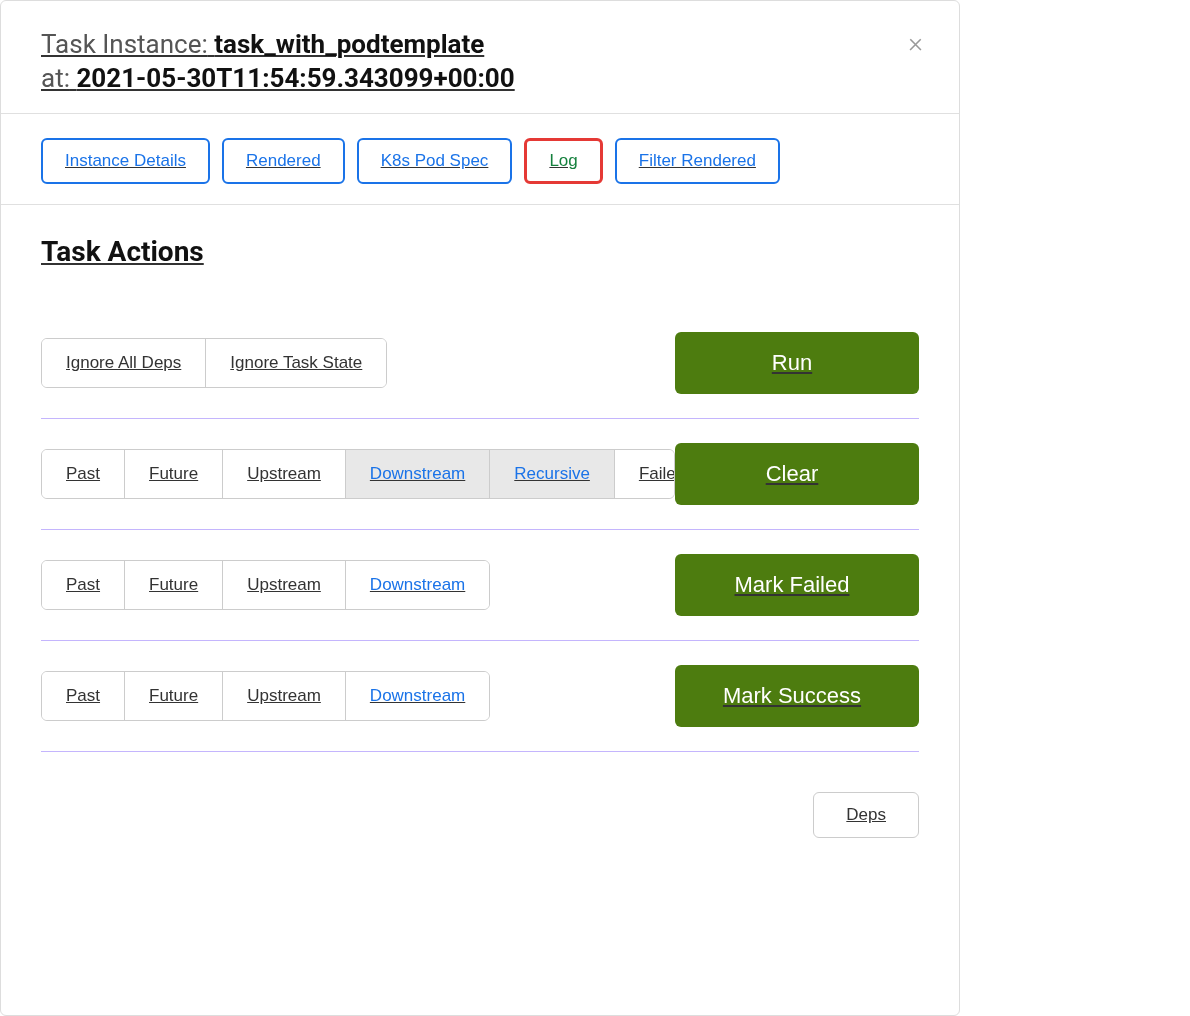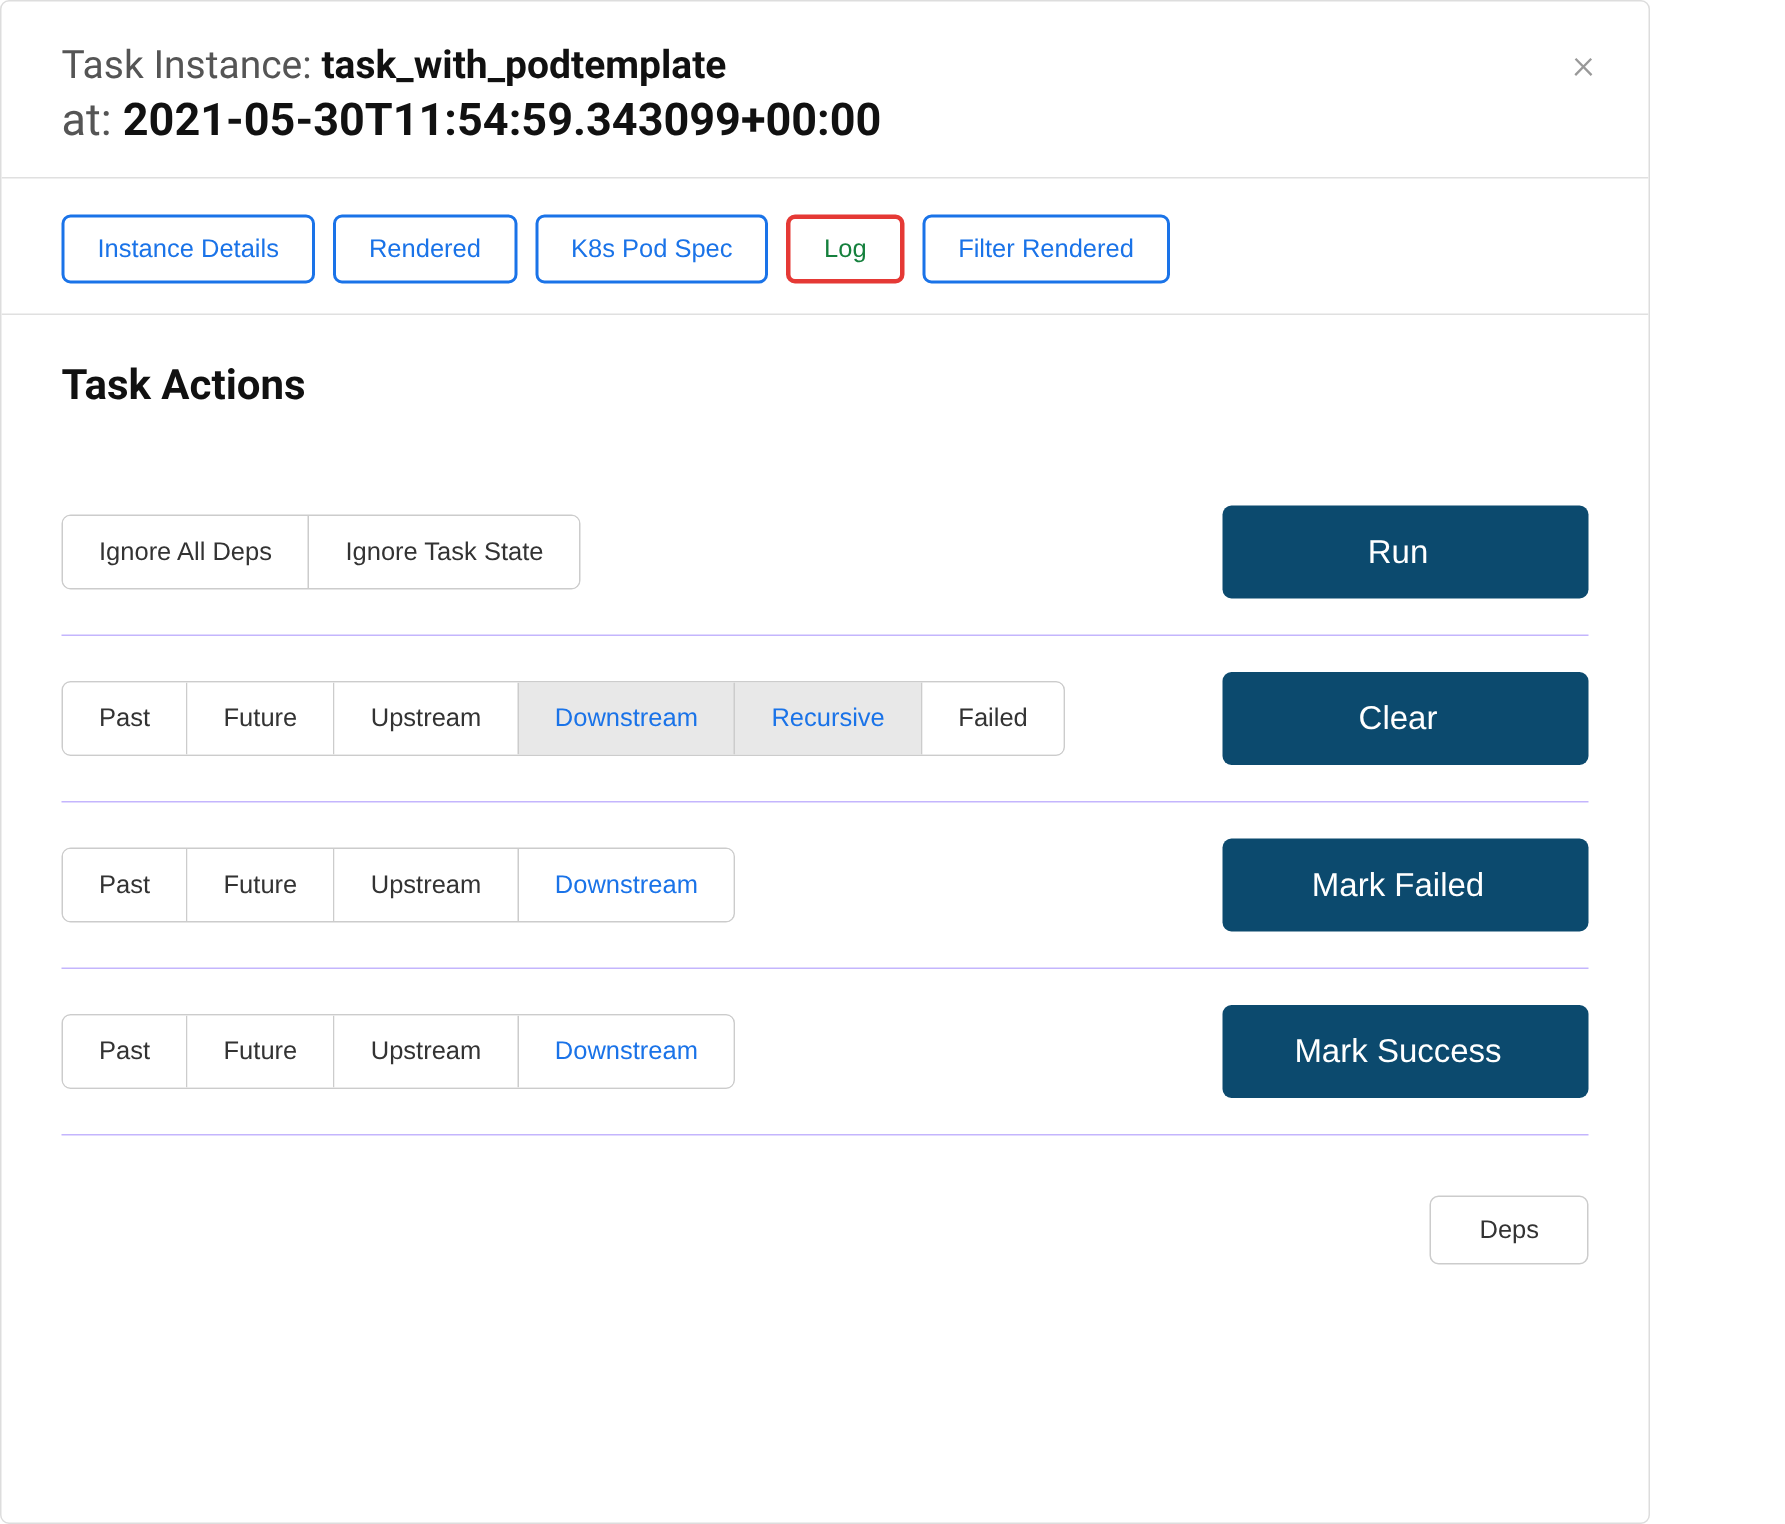--- a/index.html
+++ b/index.html
@@ -2,46 +2,47 @@
 <html><head>
   <meta charset="utf-8">
   <style>
     * { box-sizing: border-box; margin: 0; padding: 0; }
     body {
       font-family: -apple-system, BlinkMacSystemFont, "Segoe UI", Roboto, Arial, sans-serif;
       background: #fff;
       color: #333;
     }
     .modal {
-      width: 1100px;
+      width: 960px;
       min-height: 1016px;
       background: #fff;
       border: 1px solid #ddd;
       border-radius: 6px;
       padding: 0;
       position: relative;
       overflow: hidden;
+      text-decoration: underline;
     }
     .modal-header {
       padding: 28px 40px 20px 40px;
       border-bottom: 1px solid #e0e0e0;
       position: relative;
     }
     .modal-title-line1 {
       font-size: 26px;
       color: #555;
       font-weight: 400;
       margin-bottom: 4px;
     }
     .modal-title-line1 strong {
       font-weight: 700;
       color: #111;
     }
     .modal-title-line2 {
-      font-size: 30px;
+      font-size: 26px;
       color: #555;
       font-weight: 400;
     }
     .modal-title-line2 strong {
       font-weight: 700;
       color: #111;
     }
     .close-icon {
       position: absolute;
       top: 28px;
@@ -127,21 +128,21 @@
       padding: 18px 50px;
       border-radius: 6px;
       border: none;
       font-size: 22px;
       font-weight: 500;
       cursor: pointer;
       min-width: 244px;
       text-align: center;
     }
     .btn-blue {
-      background: #0c4a6e;
+      background: #4d7c0f;
       color: #fff;
       padding-left: 40px;
     }
     .modal-footer {
       padding: 20px 40px 30px 40px;
       display: flex;
       justify-content: flex-end;
     }
     .close-btn {
       padding: 12px 32px;

